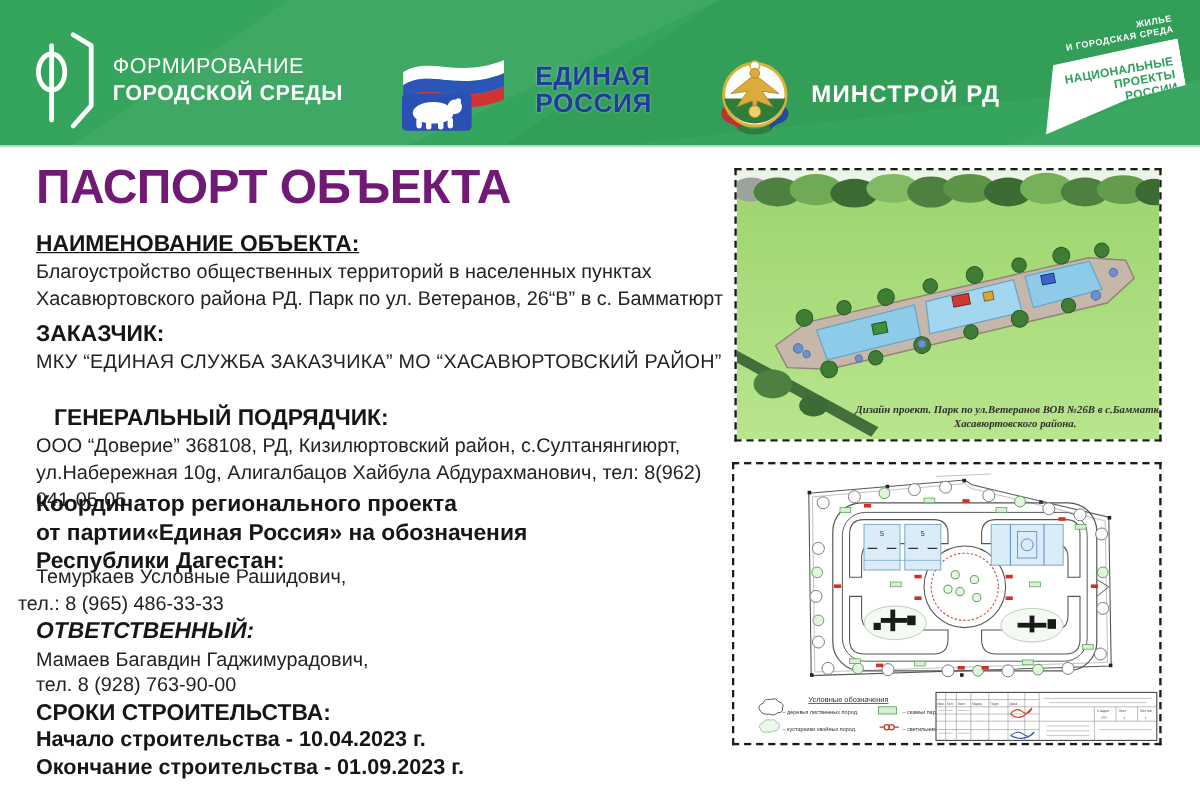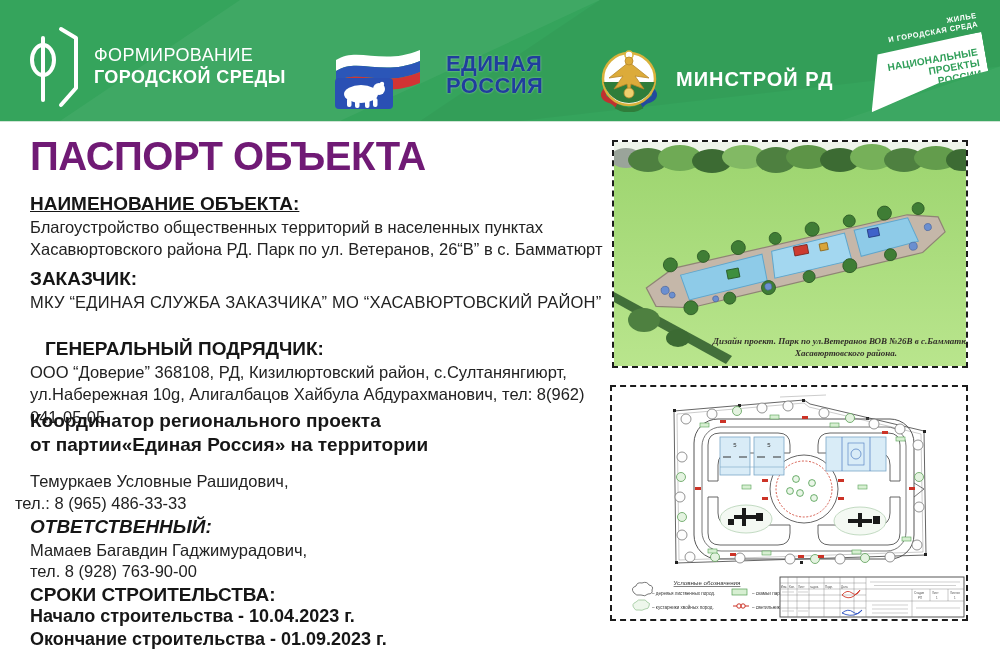--- a/index.html
+++ b/index.html
@@ -129,21 +129,22 @@
 <div class="abs body-t" style="left:30px;top:216px;width:578px;">Благоустройство общественных территорий в населенных пунктах Хасавюртовского района РД. Парк по ул. Ветеранов, 26“В” в с. Бамматюрт</div>
 
 <div class="abs h" style="left:30px;top:268px;">ЗАКАЗЧИК:</div>
 <div class="abs body-t up" style="left:30px;top:291px;width:585px;">МКУ “ЕДИНАЯ СЛУЖБА ЗАКАЗЧИКА” МО “ХАСАВЮРТОВСКИЙ РАЙОН”</div>
 
 <div class="abs h" style="left:30px;top:338px;margin-left:15px;">ГЕНЕРАЛЬНЫЙ ПОДРЯДЧИК:</div>
 <div class="abs body-t" style="left:30px;top:361px;width:582px;">ООО “Доверие” 368108, РД, Кизилюртовский район, с.Султанянгиюрт, ул.Набережная 10g, Алигалбацов Хайбула Абдурахманович, тел: 8(962) 041-05-05</div>
 
 <div class="abs h" style="left:30px;top:409px;line-height:1.24;font-size:19px;">
   <div>Координатор регионального проекта</div>
-  <div>от партии«Единая Россия» на территории</div>
+  <div>от партии«Единая Россия» на обозначения</div>
+  <div>Республики Дагестан:</div>
 </div>
 <div class="abs body-t" style="left:30px;top:470px;">Темуркаев Условные Рашидович,</div>
 <div class="abs body-t" style="left:15px;top:492px;">тел.: 8 (965) 486-33-33</div>
 
 <div class="abs h" style="left:30px;top:516px;font-style:italic;">ОТВЕТСТВЕННЫЙ:</div>
 <div class="abs body-t" style="left:30px;top:539px;">Мамаев Багавдин Гаджимурадович,</div>
 <div class="abs body-t" style="left:30px;top:560px;">тел. 8 (928) 763-90-00</div>
 
 <div class="abs h" style="left:30px;top:584px;">СРОКИ СТРОИТЕЛЬСТВА:</div>
 <div class="abs bold-line" style="left:30px;top:606px;">Начало строительства - 10.04.2023 г.</div>

